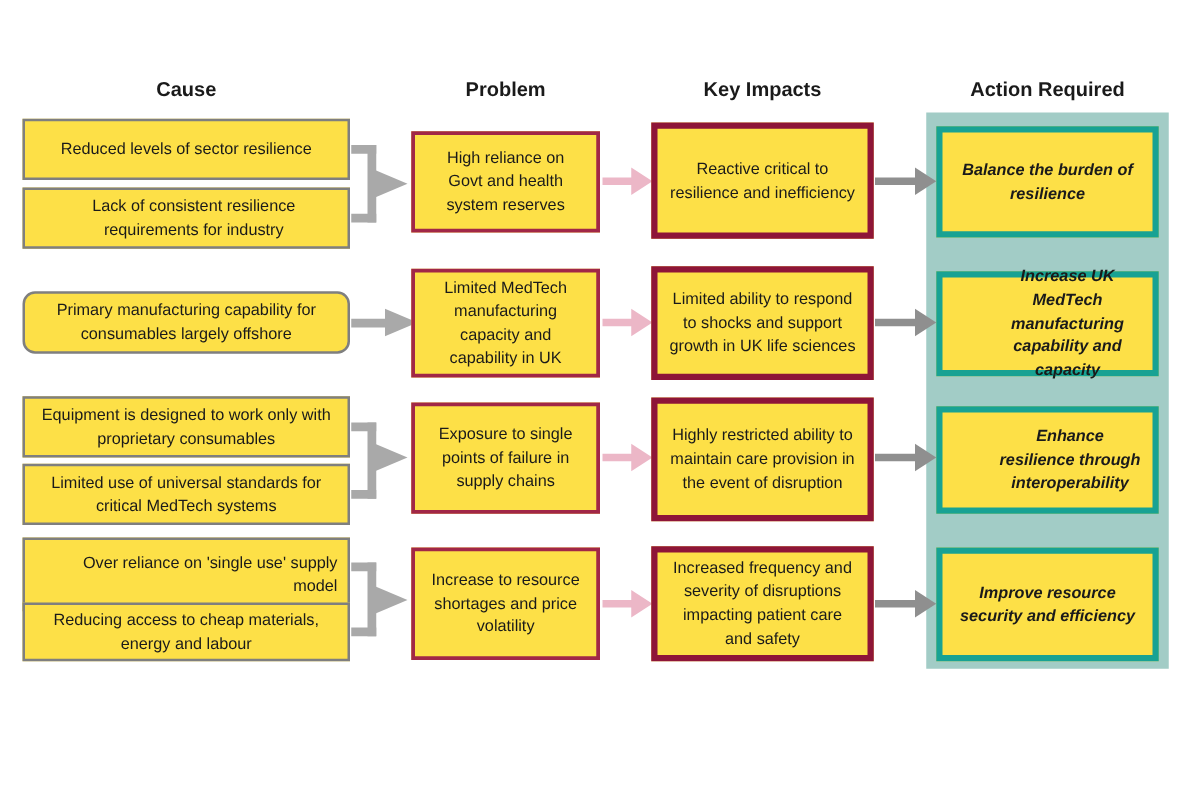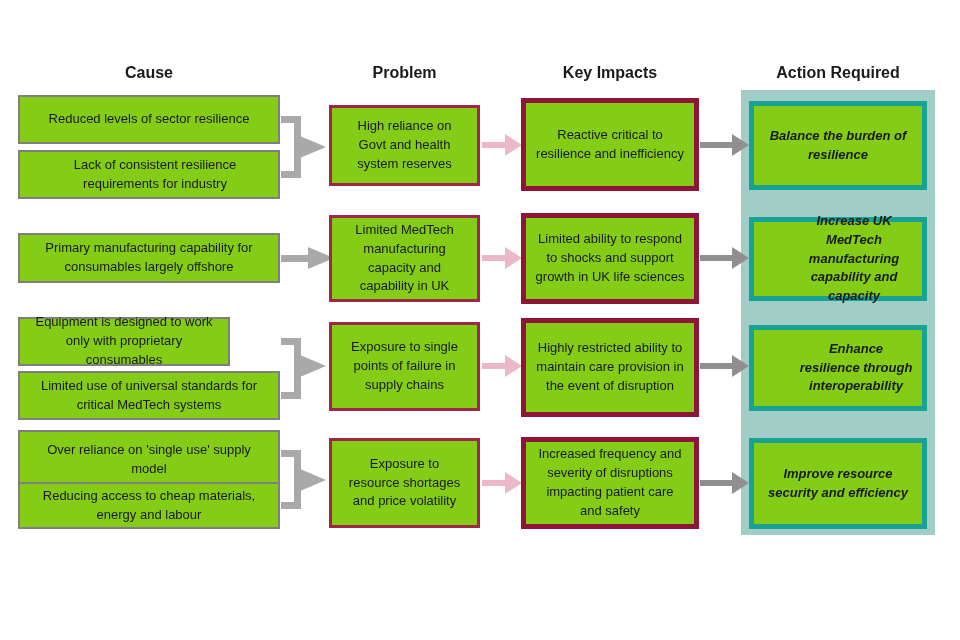--- a/index.html
+++ b/index.html
@@ -14,21 +14,21 @@
     --text:#1a1a1a;
   }
   html,body{margin:0;padding:0;background:#fff;}
   #stage{
     position:relative;width:960px;height:640px;background:#ffffff;overflow:hidden;
     font-family:"Liberation Sans", sans-serif;color:var(--text);
   }
   .hdr{position:absolute;top:63px;font-size:16px;font-weight:bold;text-align:center;line-height:20px;}
   .band{position:absolute;left:741px;top:90px;width:194px;height:445px;background:var(--action-band-bg);}
   .box{
-    position:absolute;box-sizing:border-box;background:#84cc16;
+    position:absolute;box-sizing:border-box;background:#fde047;
     display:flex;align-items:center;justify-content:center;
     text-align:center;font-size:13px;line-height:1.45;
   }
   .cause{border:2px solid var(--cause-border);padding:2px 8px;}
   .problem{border:3px solid var(--problem-border);padding:16px 12px;}
   .impact{border:5px solid var(--impact-border);padding:2px 8px;}
   .action{border:5px solid var(--action-border);padding:2px 8px;font-weight:bold;font-style:italic;}
   .seg{position:absolute;background:var(--arrow-gray);}
   .head{position:absolute;width:0;height:0;border-top:11px solid transparent;border-bottom:11px solid transparent;}
   .head-gray{border-left:26px solid var(--arrow-gray);}
@@ -63,66 +63,66 @@
     <div class="stem-pink" style="left:482px;top:142px;width:26px;"></div>
     <div class="head head-pink" style="left:505px;top:134px;"></div>
   </div>
   <div class="box impact" style="left:521px;top:98px;width:178px;height:93px;">Reactive critical to resilience and inefficiency</div>
   <div>
     <div class="stem-dark" style="left:700px;top:142px;width:33px;"></div>
     <div class="head head-dark" style="left:732px;top:134px;"></div>
   </div>
   <div class="box action" style="left:749px;top:101px;width:178px;height:89px;">Balance the burden of resilience</div>
 
-  <div class="box cause" style="left:18px;top:233px;width:262px;height:50px;">Primary manufacturing capability for consumables largely offshore</div>
+  <div class="box cause" style="left:18px;top:233px;width:262px;height:50px;border-radius:10px;">Primary manufacturing capability for consumables largely offshore</div>
   <div>
     <div class="seg" style="left:281px;top:255px;width:31px;height:7px;"></div>
     <div class="head head-gray" style="left:308px;top:247px;"></div>
   </div>
   <div class="box problem" style="left:329px;top:215px;width:151px;height:87px;">Limited MedTech manufacturing capacity and capability in UK</div>
   <div>
     <div class="stem-pink" style="left:482px;top:255px;width:26px;"></div>
     <div class="head head-pink" style="left:505px;top:247px;"></div>
   </div>
   <div class="box impact" style="left:521px;top:213px;width:178px;height:91px;">Limited ability to respond to shocks and support growth in UK life sciences</div>
   <div>
     <div class="stem-dark" style="left:700px;top:255px;width:33px;"></div>
     <div class="head head-dark" style="left:732px;top:247px;"></div>
   </div>
   <div class="box action" style="left:749px;top:217px;width:178px;height:84px;padding-left:40px;">Increase UK MedTech manufacturing capability and capacity</div>
 
-  <div class="box cause" style="left:18px;top:317px;width:212px;height:49px;">Equipment is designed to work only with proprietary consumables</div>
+  <div class="box cause" style="left:18px;top:317px;width:262px;height:49px;">Equipment is designed to work only with proprietary consumables</div>
   <div class="box cause" style="left:18px;top:371px;width:262px;height:49px;">Limited use of universal standards for critical MedTech systems</div>
   <div>
     <div class="seg" style="left:281px;top:338px;width:20px;height:7px;"></div>
     <div class="seg" style="left:281px;top:392px;width:20px;height:7px;"></div>
     <div class="seg" style="left:294px;top:338px;width:7px;height:61px;"></div>
     <div class="head head-gray" style="left:300px;top:355px;"></div>
   </div>
   <div class="box problem" style="left:329px;top:322px;width:151px;height:89px;">Exposure to single points of failure in supply chains</div>
   <div>
     <div class="stem-pink" style="left:482px;top:363px;width:26px;"></div>
     <div class="head head-pink" style="left:505px;top:355px;"></div>
   </div>
   <div class="box impact" style="left:521px;top:318px;width:178px;height:99px;">Highly restricted ability to maintain care provision in the event of disruption</div>
   <div>
     <div class="stem-dark" style="left:700px;top:363px;width:33px;"></div>
     <div class="head head-dark" style="left:732px;top:355px;"></div>
   </div>
   <div class="box action" style="left:749px;top:325px;width:178px;height:86px;padding-left:44px;">Enhance resilience through interoperability</div>
 
-  <div class="box cause" style="left:18px;top:430px;width:262px;height:59px;">Over reliance on 'single use' supply model</div>
+  <div class="box cause" style="left:18px;top:430px;width:262px;height:59px;text-align:right;">Over reliance on 'single use' supply model</div>
   <div class="box cause" style="left:18px;top:482px;width:262px;height:47px;">Reducing access to cheap materials, energy and labour</div>
   <div>
     <div class="seg" style="left:281px;top:450px;width:20px;height:7px;"></div>
     <div class="seg" style="left:281px;top:502px;width:20px;height:7px;"></div>
     <div class="seg" style="left:294px;top:450px;width:7px;height:59px;"></div>
     <div class="head head-gray" style="left:300px;top:469px;"></div>
   </div>
-  <div class="box problem" style="left:329px;top:438px;width:151px;height:90px;">Exposure to resource shortages and price volatility</div>
+  <div class="box problem" style="left:329px;top:438px;width:151px;height:90px;">Increase to resource shortages and price volatility</div>
   <div>
     <div class="stem-pink" style="left:482px;top:480px;width:26px;"></div>
     <div class="head head-pink" style="left:505px;top:472px;"></div>
   </div>
   <div class="box impact" style="left:521px;top:437px;width:178px;height:92px;">Increased frequency and severity of disruptions impacting patient care and safety</div>
   <div>
     <div class="stem-dark" style="left:700px;top:480px;width:33px;"></div>
     <div class="head head-dark" style="left:732px;top:472px;"></div>
   </div>
   <div class="box action" style="left:749px;top:438px;width:178px;height:91px;">Improve resource security and efficiency</div>

